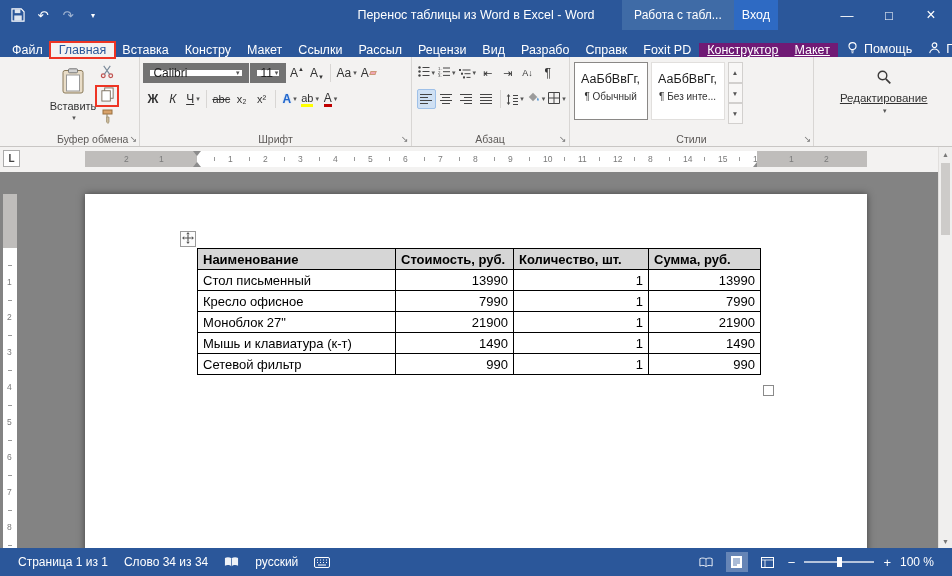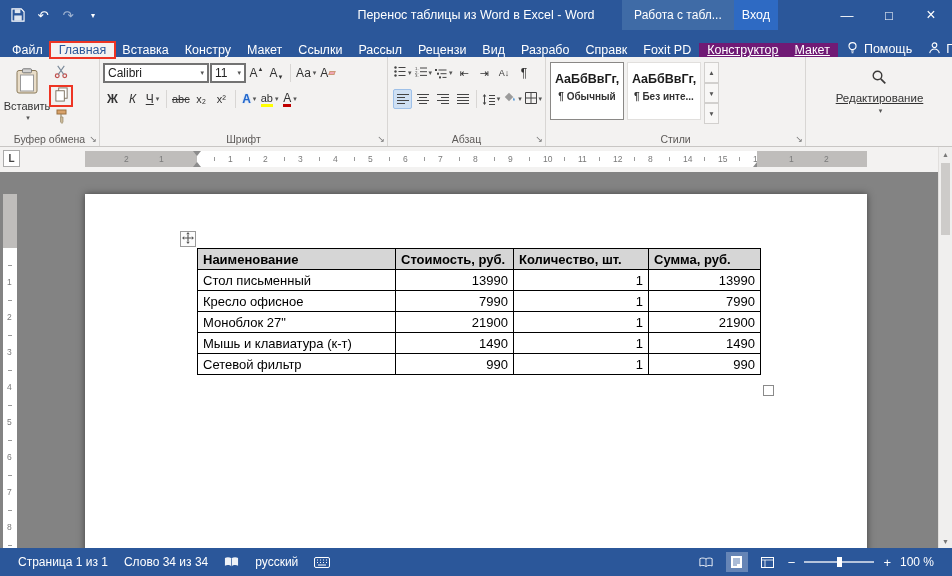--- a/index.html
+++ b/index.html
@@ -33,29 +33,29 @@
 
   
   .ribbon{height:90px;background:#f3f2f1;display:flex;border-bottom:1px solid #c8c6c4;}
   .rgroup{position:relative;border-right:1px solid #d8d6d4;padding:3px 2px 16px 3px;height:100%;}
   .glabel{position:absolute;bottom:1px;left:0;right:0;text-align:center;font-size:10.5px;color:#5d5a58;white-space:nowrap;overflow:hidden;}
   .dlauncher{position:absolute;right:2px;bottom:2px;font-size:9px;color:#777;line-height:9px;}
   .caret{font-size:7px;color:#555;margin-left:2px;}
   .icon-btn{height:20px;min-width:19px;display:inline-flex;align-items:center;justify-content:center;font-size:12px;color:#333;border-radius:2px;padding:0 1px;}
   .vsep{width:1px;height:18px;background:#d8d6d4;margin:0 3px;align-self:center;}
 
-  .g-clipboard{width:100px;display:flex;}
+  .g-clipboard{width:100px;display:flex;margin-left:46px;}
   .paste-btn{width:48px;display:flex;flex-direction:column;align-items:center;justify-content:center;gap:2px;}
   .paste-label{font-size:11px;color:#333;}
   .clip-col{display:flex;flex-direction:column;gap:4px;padding-top:5px;}
   .mini-btn{width:20px;height:18px;display:flex;align-items:center;justify-content:center;}
 
   .g-font{width:288px;}
   .frow{display:flex;align-items:center;height:26px;gap:1px;}
-  .combo{height:20px;background:#fff;border:2px solid #737373;display:flex;align-items:center;justify-content:space-between;
+  .combo{height:20px;background:#fff;border:7px solid #737373;display:flex;align-items:center;justify-content:space-between;
          font-size:12px;color:#222;padding:0 3px;}
   .combo.font-name{width:106px;}
   .combo.font-size{width:36px;}
   .b{font-weight:bold;}
   .i{font-style:italic;}
   .u{text-decoration:underline;}
   .strike{text-decoration:line-through;font-size:11px;}
   .small{font-size:11px;}
   .fx{color:#2266cc;text-shadow:0 0 2px #a9ccf5;font-weight:bold;}
   .hl{border-bottom:3.5px solid #ffff00;line-height:12px;font-size:11px;}
@@ -63,21 +63,21 @@
   .tinyup{font-size:6px;position:relative;top:-4px;color:#333;}
   .tinydn{font-size:6px;position:relative;top:4px;color:#333;}
   .eraser{display:inline-block;width:6px;height:4px;background:#f0a5b5;border:1px solid #c97;margin-left:1px;transform:skewX(-20deg);}
 
   .g-paragraph{width:158px;}
   .prow{display:flex;align-items:center;height:26px;gap:1px;padding-left:2px;}
   .sorttxt{font-size:9px;color:#333;}
   .pressed{background:#cfe0f3;border:1px solid #9ec0e8;border-radius:2px;}
 
   .g-styles{width:260px;display:flex;align-items:flex-start;}
-  .styles-gallery{display:flex;gap:3px;padding:2px 1px;font-weight:bold;}
+  .styles-gallery{display:flex;gap:3px;padding:2px 1px;}
   .style-card{width:74px;height:58px;background:#fff;border:1px solid #e1dfdd;display:flex;flex-direction:column;align-items:center;}
   .style-card.selected{border:1px solid #8a8886;}
   .sc-preview{font-size:12.5px;color:#1b1b1b;margin-top:9px;white-space:nowrap;}
   .style-card.heading .sc-preview{color:var(--headblue);}
   .sc-name{font-size:10px;color:#333;margin-top:5px;white-space:nowrap;overflow:hidden;max-width:70px;}
   .styles-scroll{width:15px;display:flex;flex-direction:column;height:62px;margin-left:2px;margin-top:2px;}
   .ss-btn{flex:1;border:1px solid #d2d0ce;background:#f8f7f6;display:flex;align-items:center;justify-content:center;font-size:6.5px;color:#555;}
 
   .g-editing{width:146px;display:flex;}
   .editing-btn{margin:2px auto 0;display:flex;flex-direction:column;align-items:center;gap:3px;padding-top:7px;}

